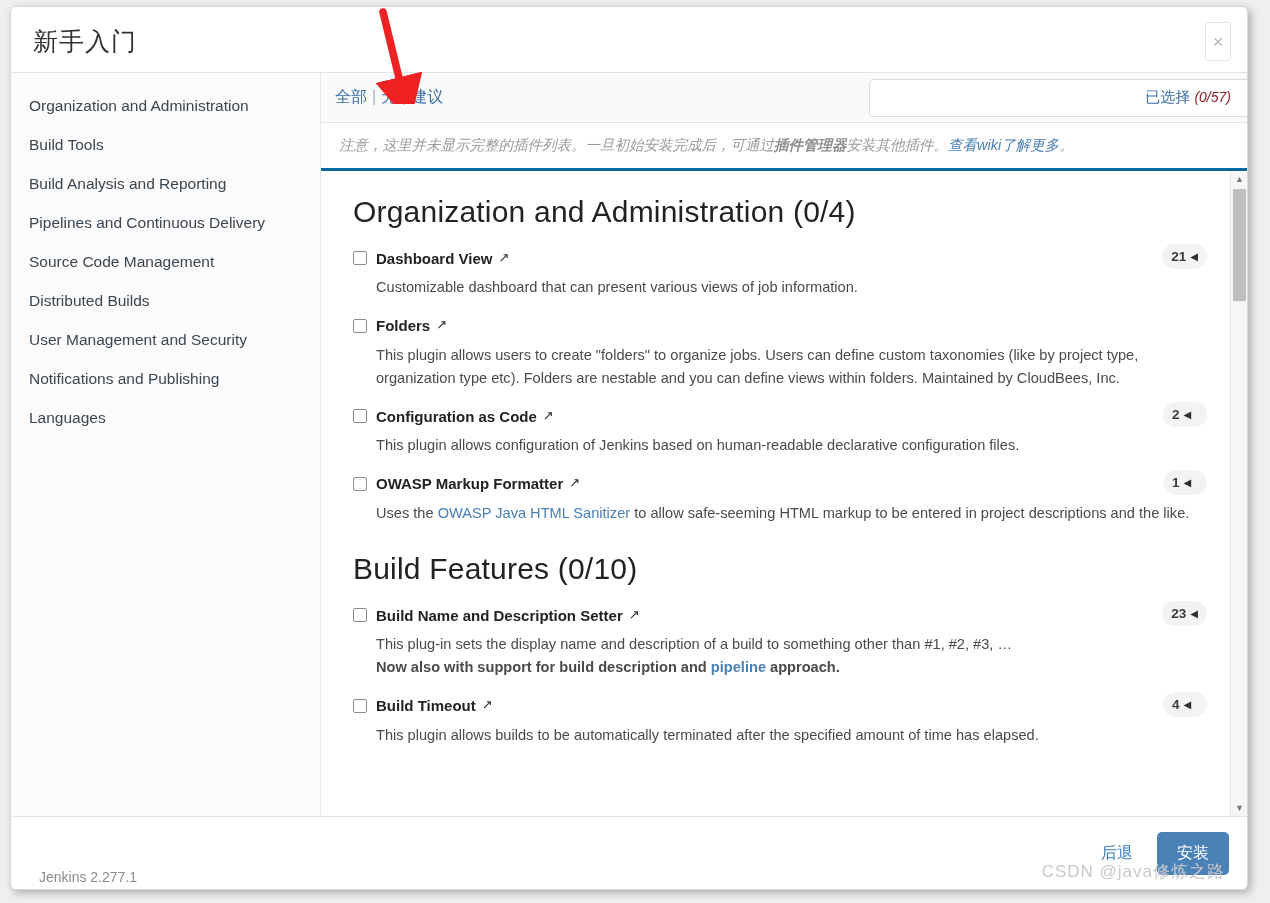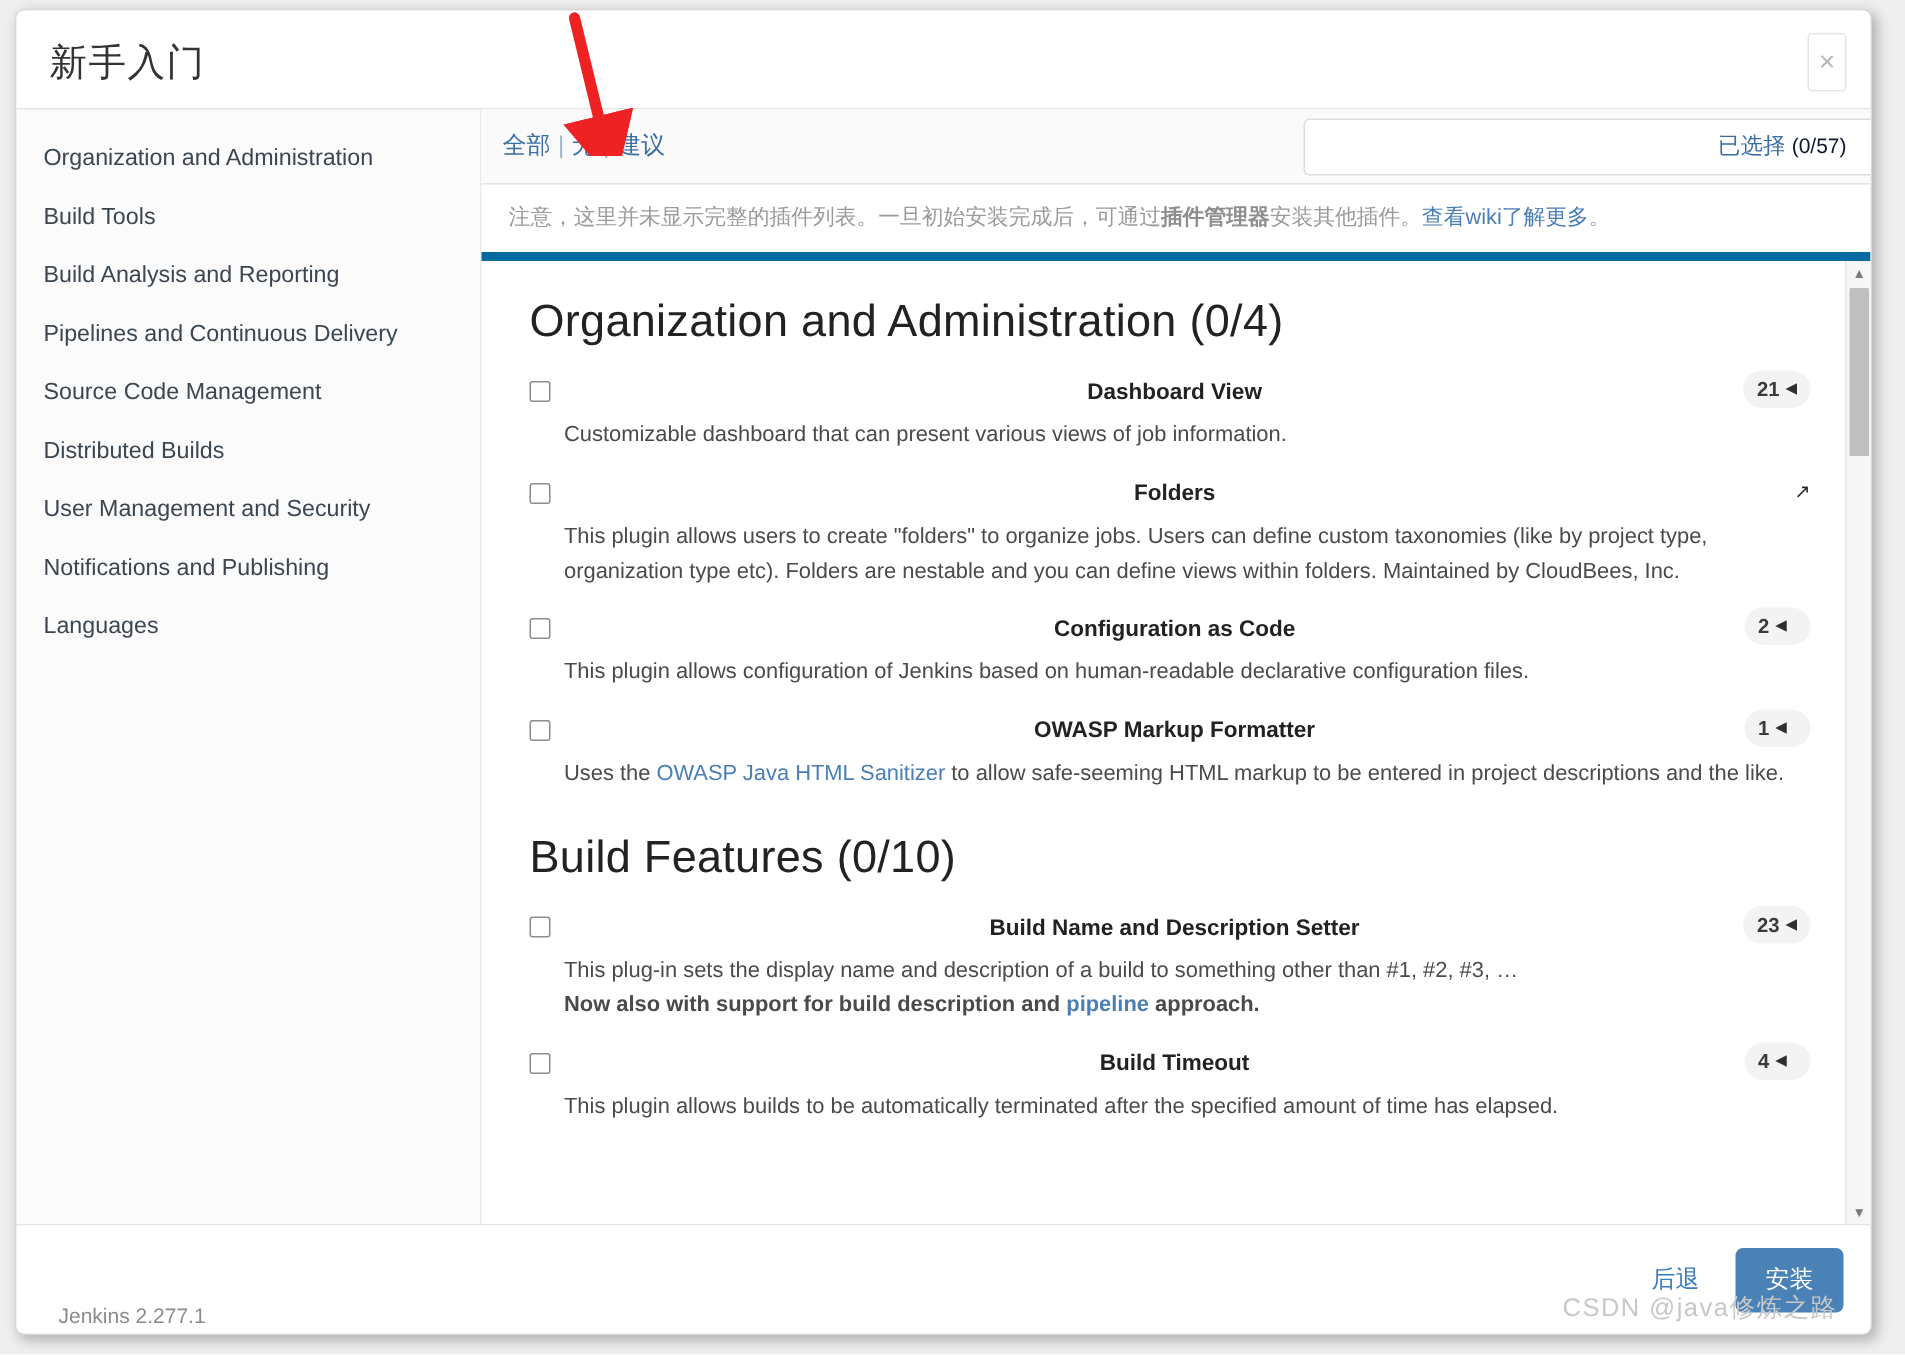--- a/index.html
+++ b/index.html
@@ -141,30 +141,31 @@
     font-family: "Liberation Sans", sans-serif;
     color: #333;
   }
   #selected-count {
     position: absolute;
     right: 16px;
     font-size: 15px;
     white-space: nowrap;
   }
   #selected-count .sel-label { color: #3a6ea5; cursor: pointer; }
-  #selected-count .sel-num { color: #0f172a; font-size: 14px; }
+  #selected-count .sel-num { color: #7f1d1d; font-size: 14px; font-style: italic; }
 
   
   #notice {
     flex: 0 0 auto;
     padding: 12px 18px 13px 18px;
-    border-bottom: 6px solid #0369a1;
+    border-bottom: 3px solid #0369a1;
     font-size: 14.5px;
     color: #9a9a9a;
     line-height: 1.4;
+    font-style: italic;
   }
   #notice b { color: #8e8e8e; font-weight: 700; }
   #notice a { color: #4a7fb5; text-decoration: none; cursor: pointer; }
 
   
   #plugin-scroll {
     flex: 1 1 auto;
     overflow: hidden;
     position: relative;
     padding: 0 0 0 0;
@@ -183,21 +184,20 @@
 
   .plugin {
     position: relative;
     margin: 0 0 16px 0;
     padding-left: 8px;
   }
   .plugin-head {
     display: flex;
     align-items: center;
     min-height: 22px;
-    justify-content: space-between;
   }
   .chk {
     width: 14px; height: 14px;
     border: 1px solid #8d8d8d;
     border-radius: 2px;
     background: #fff;
     flex: 0 0 14px;
     margin-right: 9px;
     cursor: pointer;
   }

